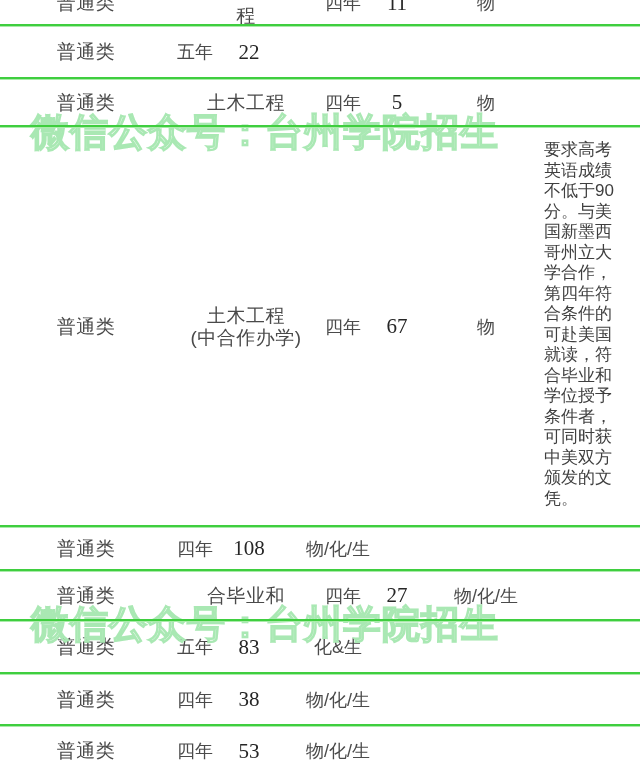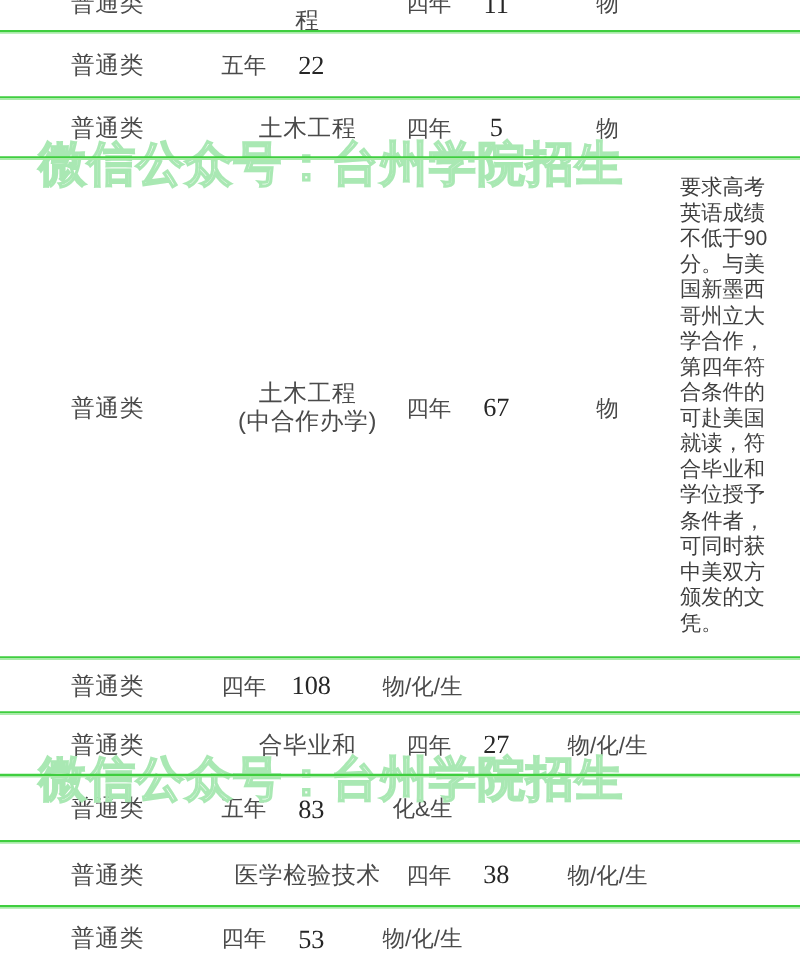--- a/index.html
+++ b/index.html
@@ -134,21 +134,20 @@
   <div class="row h6">
     <div class="c1 cn">普通类</div>
     <div class="c3 yr">五年</div>
     <div class="c4 cnt">83</div>
     <div class="c5 subj">化&amp;生</div>
   </div>
   <div class="divider"></div>
 
   <div class="row h7">
     <div class="c1 cn">普通类</div>
-    <div class="c2 cn">医学检验技术</div>
     <div class="c3 yr">四年</div>
     <div class="c4 cnt">38</div>
     <div class="c5 subj">物/化/生</div>
   </div>
   <div class="divider"></div>
 
   <div class="row h8">
     <div class="c1 cn">普通类</div>
     <div class="c3 yr">四年</div>
     <div class="c4 cnt">53</div>

